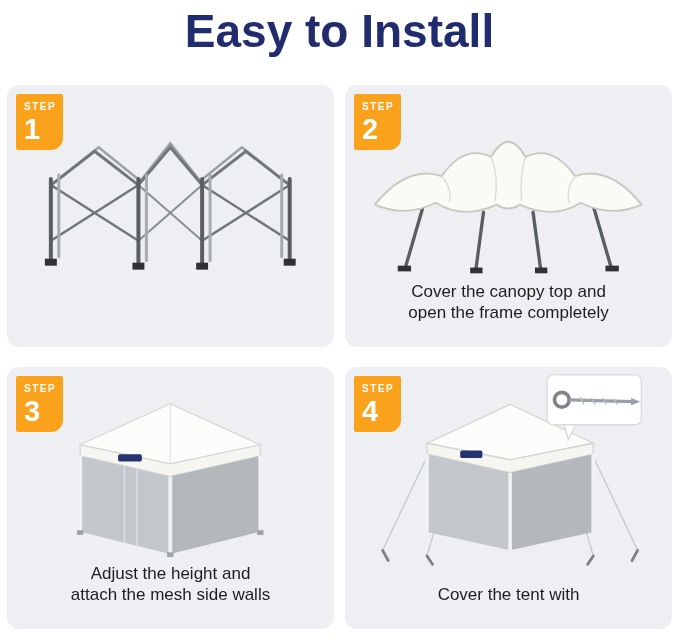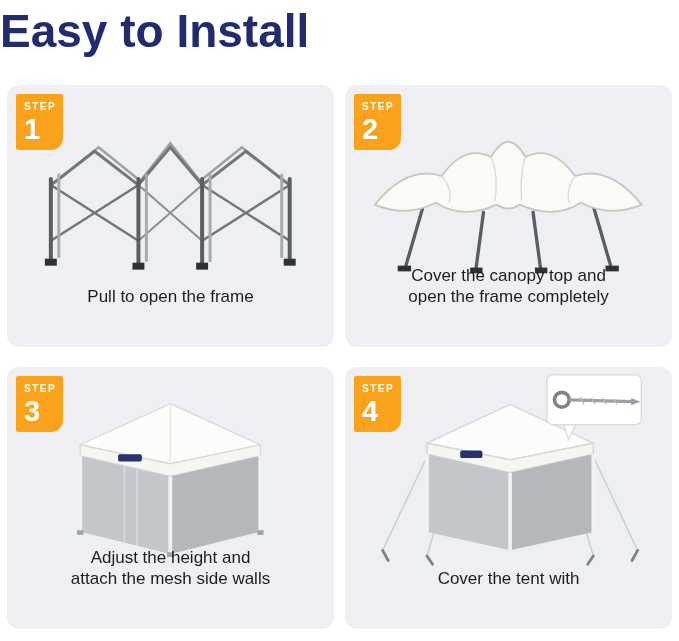--- a/index.html
+++ b/index.html
@@ -1,20 +1,20 @@
 <!DOCTYPE html>
 <html style="--color-title: #212c6f; --color-badge: #faa21b; --color-panel_bg: #edeff2; --color-caption: #1d1d1f;"><head>
 <meta charset="utf-8">
 <style>
   html,body { margin:0; padding:0; background:#ffffff; }
   body { width:679px; height:641px; font-family:"Liberation Sans", sans-serif; }
   .page { position:relative; width:679px; height:641px; overflow:hidden; background:#ffffff; }
 
   .title {
-    margin:0; height:60px; line-height:62px; text-align:left;
+    margin:0; height:60px; line-height:62px; text-align:center;
     font-size:46px; font-weight:bold; letter-spacing:0px;
     color:var(--color-title,#212c6f);
   }
 
   .grid {
     position:absolute; top:85px; left:7px; right:7px;
     display:grid; grid-template-columns:1fr 1fr; gap:20px 11px;
   }
 
   .panel {
@@ -31,21 +31,21 @@
   .badge-number { display:block; font-size:29px; font-weight:bold; line-height:1.05; margin-top:2px; }
 
   .illustration {
     position:absolute; left:8px; right:8px; top:32px; bottom:68px;
     display:flex; align-items:center; justify-content:center;
   }
   .illustration svg { width:96%; height:100%; }
   .panel-4 .illustration { top:6px; bottom:62px; }
 
   .caption {
-    position:absolute; left:8px; right:8px; bottom:24px; margin:16px;
+    position:absolute; left:8px; right:8px; bottom:24px; margin:0;
     text-align:center; font-size:17px; line-height:21px;
     color:var(--color-caption,#1d1d1f);
   }
 </style>
 </head>
 <body>
 
 <div class="page">
 
   <h1 class="title">Easy to Install</h1>
@@ -71,23 +71,20 @@
             <path d="M30 56 L30 138 M118 56 L118 142 M182 56 L182 142 M270 56 L270 138" stroke="#5a5e63" stroke-width="4"></path>
           </g>
           <g fill="#2f3133">
             <rect x="24" y="136" width="12" height="7"></rect>
             <rect x="112" y="140" width="12" height="7"></rect>
             <rect x="176" y="140" width="12" height="7"></rect>
             <rect x="264" y="136" width="12" height="7"></rect>
           </g>
         </svg>
       </div>
-      <p class="caption">
-        <span>Pull to open the frame</span>
-      </p>
     </section>
 
     <section class="panel panel-2">
       <div class="badge">
         <span class="badge-label">STEP</span>
         <span class="badge-number">2</span>
       </div>
       <div class="illustration">
         <svg viewBox="0 0 300 170">
           <g fill="none" stroke-linecap="round">

